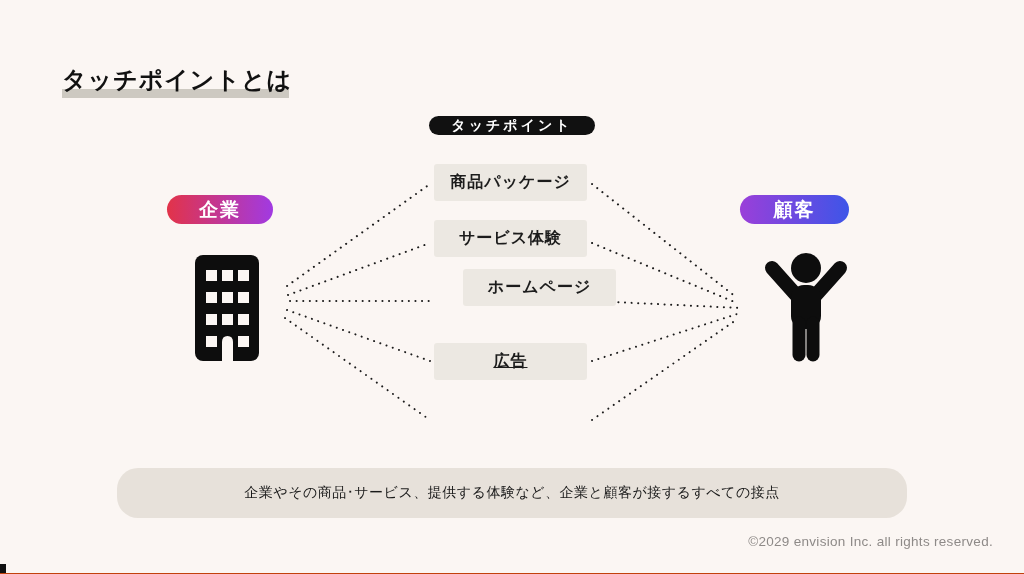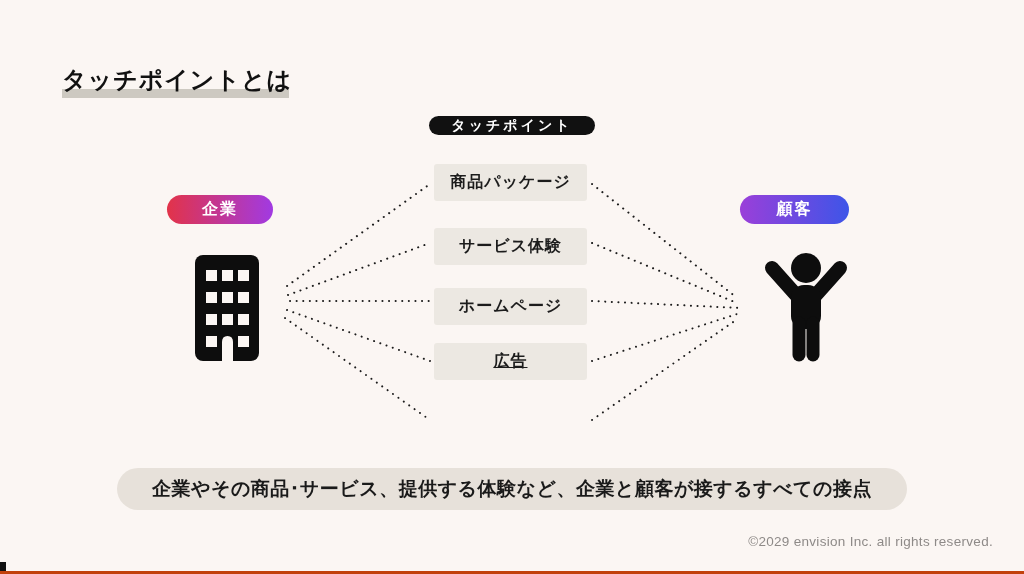--- a/index.html
+++ b/index.html
@@ -7,21 +7,21 @@
   body {
     font-family: "Liberation Sans", "DejaVu Sans", sans-serif;
     background: #ffffff;
   }
   .slide {
     position: relative;
     width: 1024px;
     height: 574px;
     background: var(--bg, #fbf6f3);
     overflow: hidden;
-    border-bottom: 3px solid #c2410c;
+    border-bottom: 1px solid #c2410c;
   }
   
   .title-wrap { position: absolute; left: 62px; top: 64px; }
   .title-underline {
     position: absolute; left: 0px; top: 25px;
     width: 227px; height: 9px;
     background: var(--underline, #cdc9c1);
     z-index: 0;
   }
   .title {
@@ -44,30 +44,30 @@
     position: absolute; left: 434px;
     width: 153px; height: 37px;
     background: var(--box-bg, #ece8e2);
     border-radius: 3px;
     display: flex; align-items: center; justify-content: center;
     font-size: 16px; font-weight: 700;
     color: var(--box-text, #1c1c1c);
     letter-spacing: 1px;
   }
   .tp-0 { top: 164px; }
-  .tp-1 { top: 228px; }
-  .tp-2 { top: 288px; }
+  .tp-1 { top: 220px; }
+  .tp-2 { top: 269px; margin-left: 29px; }
   .tp-3 { top: 343px; text-decoration: underline; }
   .tp-4 { top: 402px; }
   
   .pill {
     position: absolute; top: 195px; height: 29px;
     border-radius: 15px;
     display: flex; align-items: center; justify-content: center;
-    color: #fff; font-size: 16px; font-weight: 700; letter-spacing: 2px;
+    color: #fff; font-size: 19px; font-weight: 700; letter-spacing: 2px;
   }
   .pill-enterprise {
     left: 167px; width: 106px;
     background: linear-gradient(90deg, var(--enterprise-gradient-start, #e23349), var(--enterprise-gradient-end, #a13ae2));
   }
   .pill-customer {
     left: 740px; width: 109px;
     background: linear-gradient(90deg, var(--customer-gradient-start, #9a3fd9), var(--customer-gradient-end, #3e55e8));
   }
   
@@ -82,25 +82,25 @@
   .dot-line {
     stroke: var(--line-color, #1c1c1c);
     stroke-width: 2;
     stroke-linecap: round;
     stroke-dasharray: 0.1 6.5;
     fill: none;
   }
   
   .summary-bar {
     position: absolute; left: 117px; top: 468px;
-    width: 790px; height: 42px;
+    width: 790px; height: 50px;
     background: var(--summary-bg, #e7e1da);
     border-radius: 21px;
     display: flex; align-items: center; justify-content: center;
-    font-size: 19px; font-weight: 700; color: #1a1a1a;
+    font-size: 14px; font-weight: 400; color: #1a1a1a;
     letter-spacing: 0.5px;
   }
   
   .footer {
     position: absolute; right: 31px; top: 534px;
     font-size: 13.5px; color: var(--footer-text, #8e8a88);
     letter-spacing: 0.3px;
   }
   
   .corner-mark {

